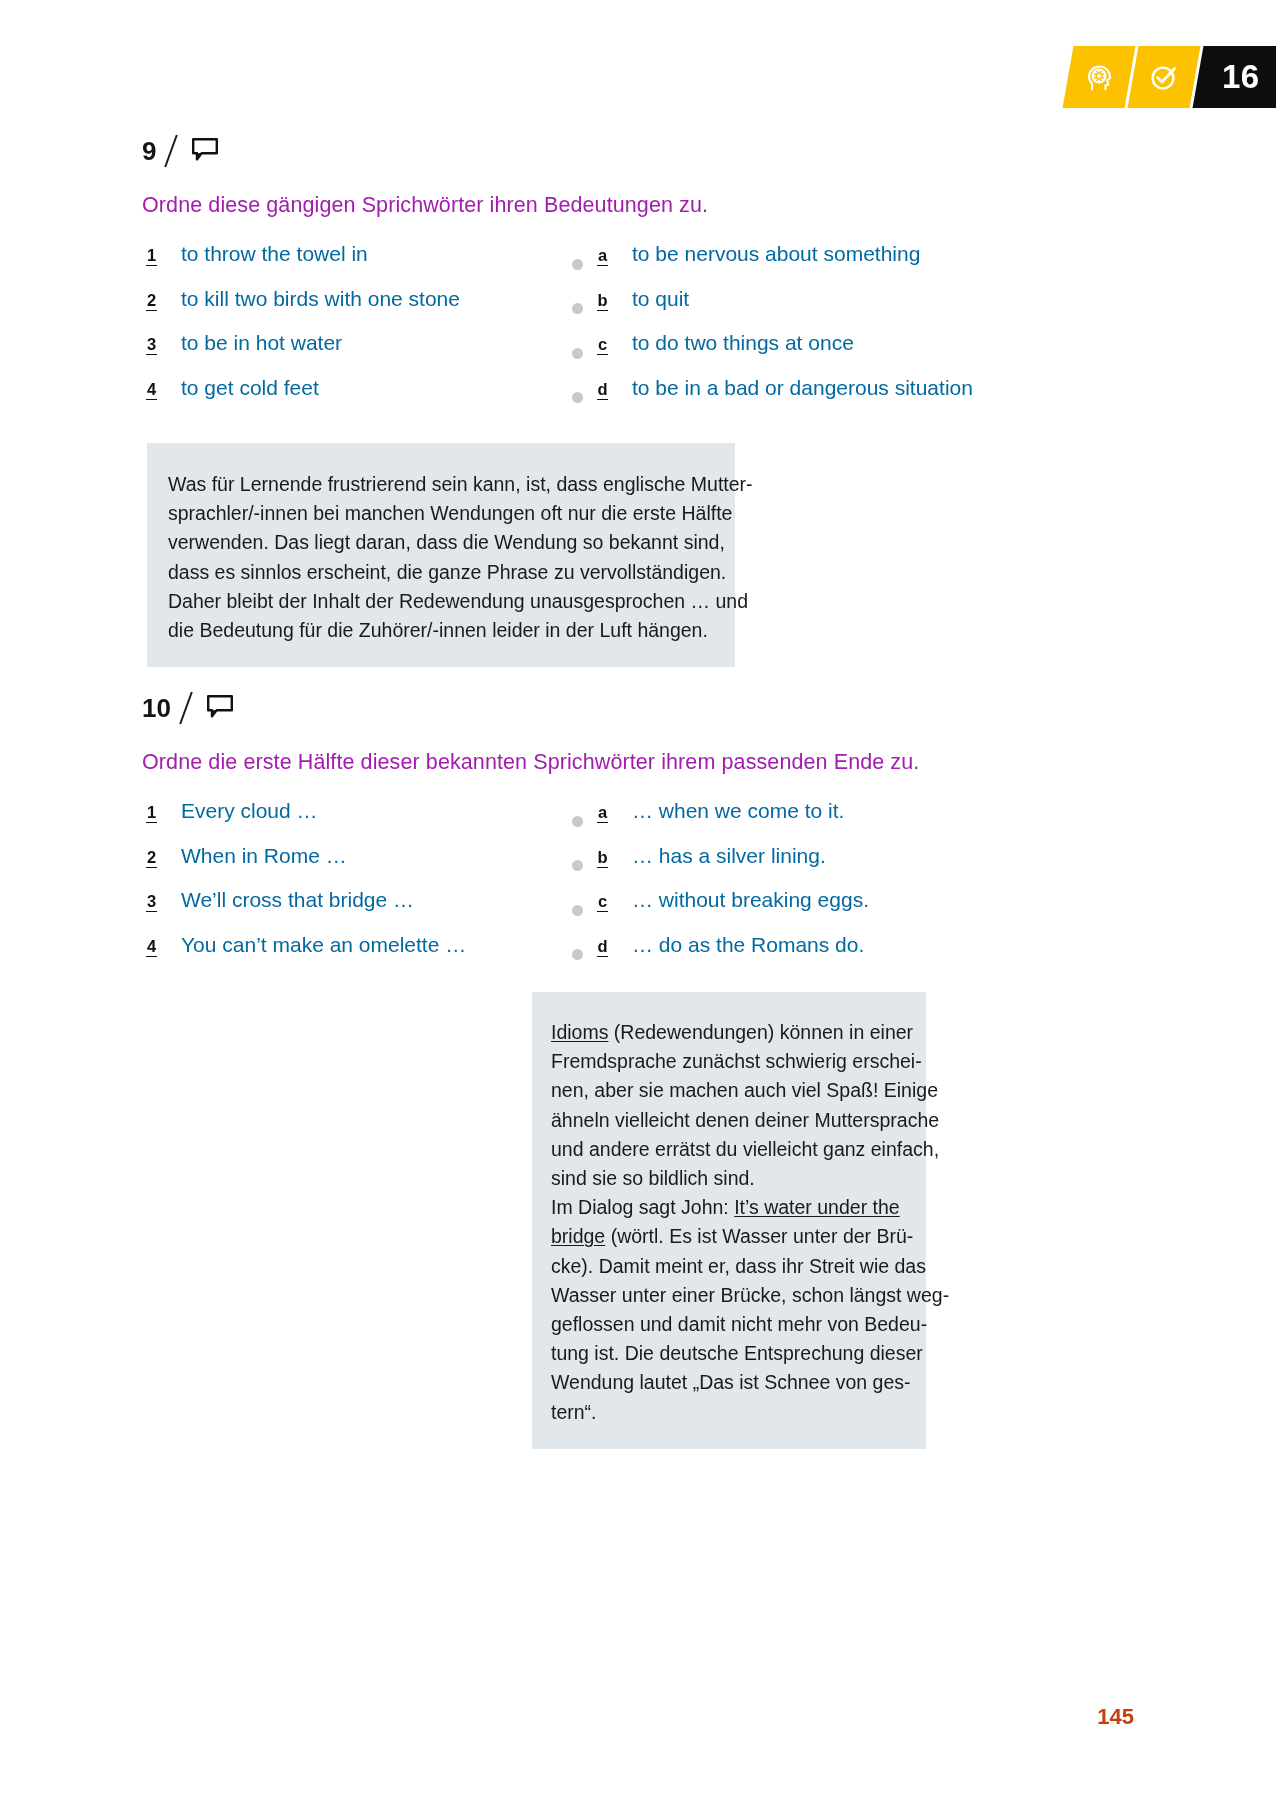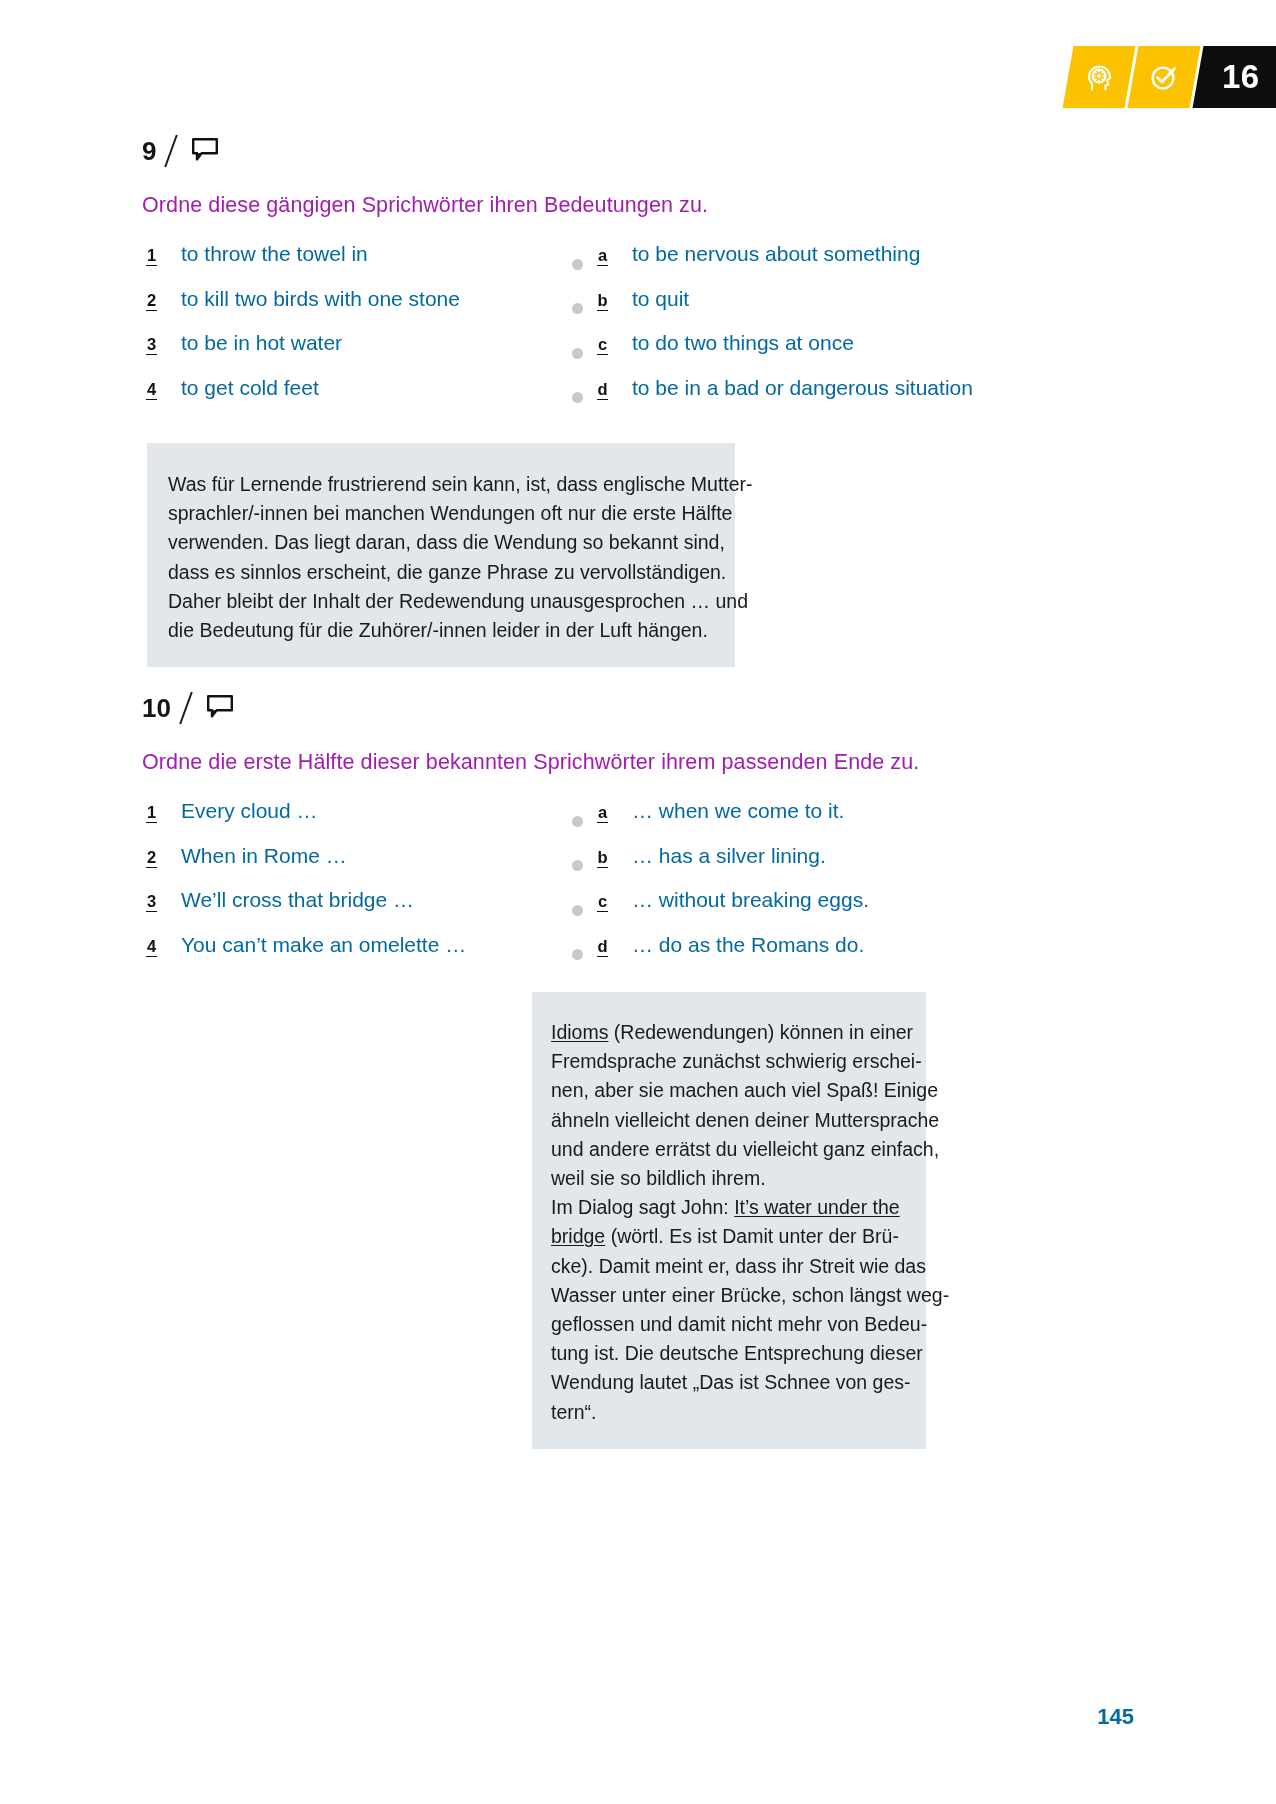--- a/index.html
+++ b/index.html
@@ -164,21 +164,21 @@
   #ex9  { position: absolute; left: 142px; top: 131px; width: 992px; }
   #ex10 { position: absolute; left: 142px; top: 688px; width: 992px; }
 
   
   .page-number {
     position: absolute;
     right: 142px;
     bottom: 74px;
     font-size: 22px;
     font-weight: bold;
-    color: #0369a1;
+    color: #c2410c;
   }
 </style>
 </head>
 <body>
 
 <div class="chapter-badge">
   <div class="badge-seg yellow-a">
     <span class="inner">
       <svg class="bubble-icon" width="34" height="34" viewBox="0 0 34 34" fill="none">
         <path d="M23.5 29.5 L23.5 25.5 L26.5 24.5 L25 20.5 L28 18 C28.2 12 24 6.5 17.5 6.5 C11.5 6.5 7 11 7 16.5 C7 19.6 8.4 21.8 10 23.3 L10 29.5" stroke="#ffffff" stroke-width="2.1" fill="none" stroke-linejoin="round" stroke-linecap="round"></path>
@@ -344,26 +344,26 @@
 </section>
 
 <div class="infobox" id="infobox-10">
   <div class="line">
     <u>Idioms</u><span> (Redewendungen) können in einer</span>
   </div>
   <div class="line">Fremdsprache zunächst schwierig erschei-</div>
   <div class="line">nen, aber sie machen auch viel Spaß! Einige</div>
   <div class="line">ähneln vielleicht denen deiner Muttersprache</div>
   <div class="line">und andere errätst du vielleicht ganz einfach,</div>
-  <div class="line">weil sie so bildlich ihrem.</div>
+  <div class="line">sind sie so bildlich sind.</div>
   <div class="line">
     <span>Im Dialog sagt John: </span><u>It’s water under the</u>
   </div>
   <div class="line">
-    <u>bridge</u><span> (wörtl. Es ist Damit unter der Brü-</span>
+    <u>bridge</u><span> (wörtl. Es ist Wasser unter der Brü-</span>
   </div>
   <div class="line">cke). Damit meint er, dass ihr Streit wie das</div>
   <div class="line">Wasser unter einer Brücke, schon längst weg-</div>
   <div class="line">geflossen und damit nicht mehr von Bedeu-</div>
   <div class="line">tung ist. Die deutsche Entsprechung dieser</div>
   <div class="line">Wendung lautet „Das ist Schnee von ges-</div>
   <div class="line">tern“.</div>
 </div>
 
 <div class="page-number">145</div>

